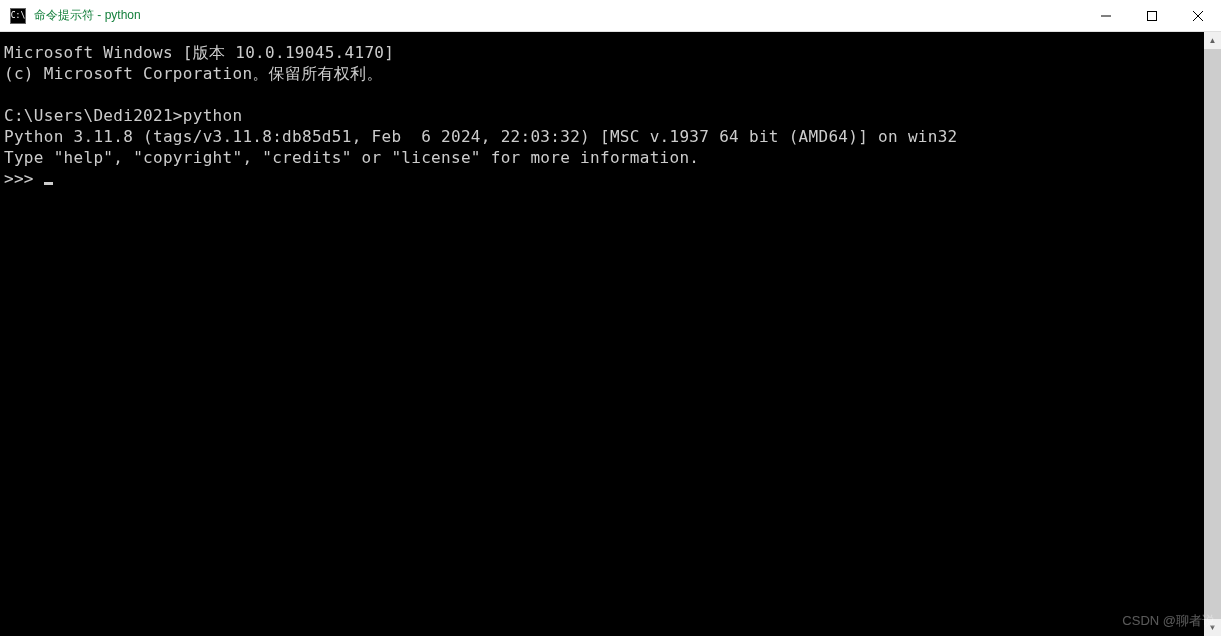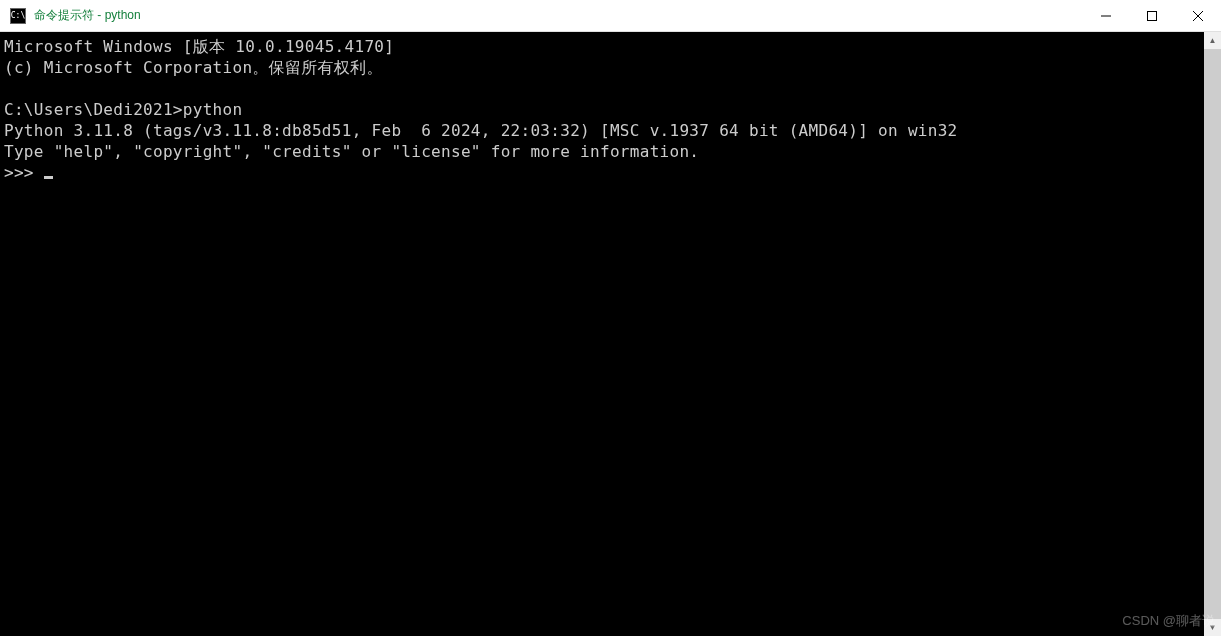--- a/index.html
+++ b/index.html
@@ -6,21 +6,21 @@
     html, body { width: 1221px; height: 636px; overflow: hidden; font-family: "Segoe UI", Tahoma, sans-serif; }
     .window { width: 1221px; height: 636px; background: #ffffff; position: relative; display: flex; flex-direction: column; }
     .titlebar { height: 32px; background: #ffffff; display: flex; align-items: center; justify-content: space-between; border-bottom: 1px solid #e0e0e0; }
     .titlebar-left { display: flex; align-items: center; gap: 8px; padding-left: 10px; }
     .app-icon { width: 16px; height: 16px; background: #000; color: #fff; font-size: 8px; display: flex; align-items: center; justify-content: center; font-family: monospace; border: 1px solid #666; }
     .title-text { font-size: 12px; color: #15803d; }
     .titlebar-right { display: flex; height: 100%; }
     .win-btn { width: 46px; height: 100%; display: flex; align-items: center; justify-content: center; cursor: pointer; }
     .win-btn svg { width: 10px; height: 10px; }
     .terminal-wrap { flex: 1; display: flex; background: #000; position: relative; }
-    .terminal { flex: 1; background: #000; color: #cccccc; font-family: "NSimSun", "SimSun", "Consolas", monospace; font-size: 16px; line-height: 21px; padding: 4px 0 0 4px; white-space: pre; overflow: hidden; letter-spacing: 0.3px; }
+    .terminal { flex: 1; background: #000; color: #cccccc; font-family: "NSimSun", "SimSun", "Consolas", monospace; font-size: 16px; line-height: 21px; padding: 10px 0 0 4px; white-space: pre; overflow: hidden; letter-spacing: 0.3px; }
     .scrollbar { width: 17px; background: #f0f0f0; display: flex; flex-direction: column; }
     .scroll-arrow { height: 17px; background: #f0f0f0; display: flex; align-items: center; justify-content: center; cursor: pointer; color:#606060; font-size:8px;}
     .scroll-thumb { flex: 1; background: #cdcdcd; margin: 0; cursor: pointer; }
     .cursor { display: inline-block; width: 9px; height: 3px; background: #cccccc; vertical-align: baseline; margin-bottom: -1px; animation: blink 1s steps(1) infinite; }
     @keyframes blink { 50% { opacity: 0; } }
     .watermark { position: absolute; right: 6px; bottom: 6px; color: rgba(255,255,255,0.35); font-size: 13px; font-family: Liberation Sans, sans-serif; pointer-events: none; }
   </style>
 </head>
 <body>
 

